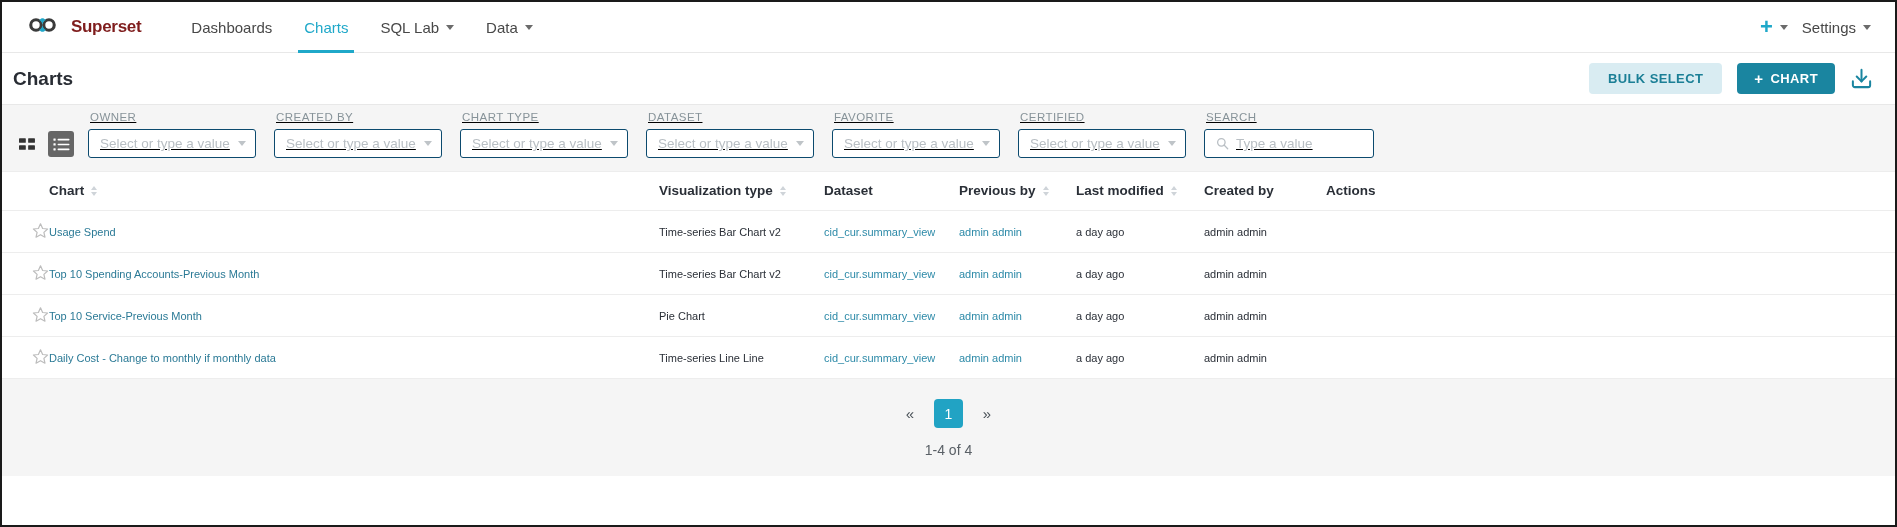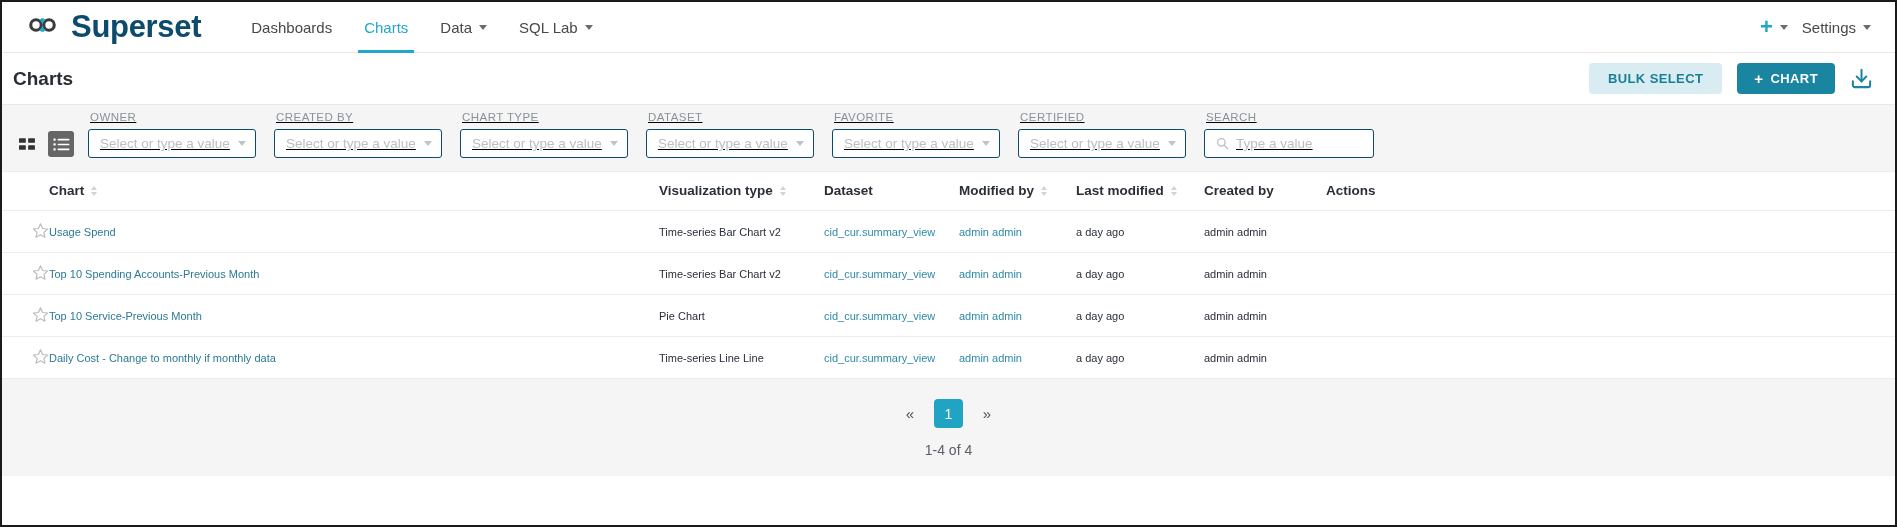--- a/index.html
+++ b/index.html
@@ -28,23 +28,23 @@
     padding: 0 22px 0 24px;
   }
   .brand {
     display: flex;
     align-items: center;
     gap: 9px;
     margin-right: 34px;
   }
   .brand-logo { display: block; }
   .brand-name {
-    font-size: 31px;
+    font-size: 17px;
     font-weight: bold;
-    color: #0c4a6e;
+    color: #7f1d1d;
     letter-spacing: -0.3px;
   }
   .nav-items { display: flex; align-items: center; height: 51px; }
   .nav-item {
     position: relative;
     height: 51px;
     display: flex;
     align-items: center;
     padding: 0 16px;
     font-size: 15px;
@@ -291,25 +291,25 @@
     </div>
 
     <div class="nav-items">
       <div class="nav-item">
         <span>Dashboards</span>
       </div>
       <div class="nav-item active">
         <span>Charts</span>
       </div>
       <div class="nav-item">
+        <span>SQL Lab</span>
+        <span class="caret"></span>
+      </div>
+      <div class="nav-item">
         <span>Data</span>
-        <span class="caret"></span>
-      </div>
-      <div class="nav-item">
-        <span>SQL Lab</span>
         <span class="caret"></span>
       </div>
     </div>
 
     <div class="nav-right">
       <div class="plus-btn">
         <span>+</span>
         <span class="caret"></span>
       </div>
       <div class="settings-item">
@@ -451,21 +451,21 @@
                 </span>
             </span>
           </th>
           <th class="col-dataset">
             <span class="th-inner">
               <span>Dataset</span>
             </span>
           </th>
           <th class="col-modby">
             <span class="th-inner">
-              <span>Modified by</span>
+              <span>Previous by</span>
               <span class="sort-ico">
                   <i class="up"></i>
                   <i class="down"></i>
                 </span>
             </span>
           </th>
           <th class="col-lastmod">
             <span class="th-inner">
               <span>Last modified</span>
               <span class="sort-ico">

